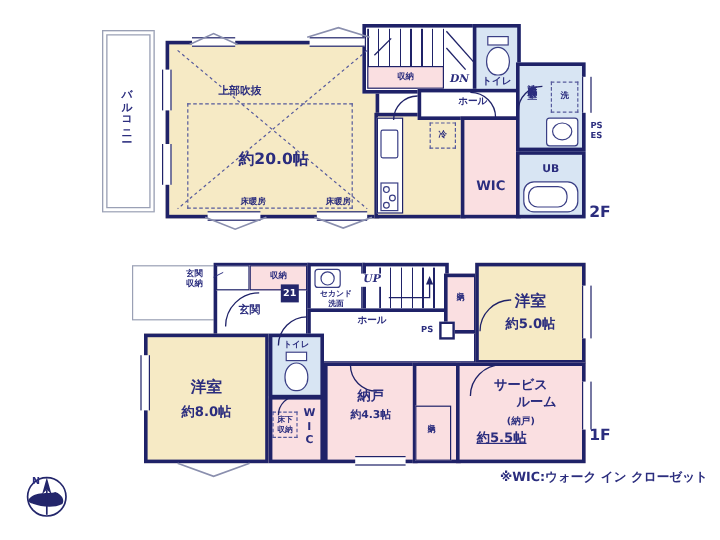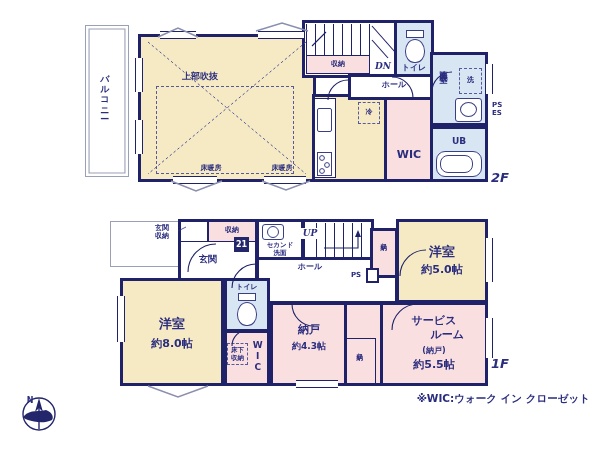--- a/index.html
+++ b/index.html
@@ -19,21 +19,21 @@
   .fixture{position:absolute;box-sizing:border-box;background:#fff;border:1.4px solid #3a3f85;}
   .win-v{position:absolute;width:6px;background:#fff;border-left:1.2px solid #1f2268;border-right:1.2px solid #1f2268;z-index:3;}
   .win-h{position:absolute;height:6px;background:#fff;border-top:1.2px solid #1f2268;border-bottom:1.2px solid #1f2268;z-index:3;}
   .overlay{position:absolute;left:0;top:0;z-index:4;pointer-events:none;}
   .wm-brand{position:absolute;left:60px;top:186px;width:480px;text-align:center;font-size:46px;
             font-weight:bold;letter-spacing:4px;color:#9aa0a9;opacity:.62;z-index:7;}
   .wm-sub{position:absolute;left:252px;top:228px;font-size:25px;font-weight:bold;letter-spacing:2px;
           color:#aeb4bb;opacity:.68;z-index:7;}
   .wm-logo{position:absolute;left:234px;top:237px;width:15px;height:15px;background:#23266b;z-index:7;
            color:#fff;font-size:8px;font-weight:bold;text-align:center;line-height:15px;}
-  .tag{z-index:8;font-style:italic;}
+  .tag{z-index:8;}
 </style>
 </head>
 <body>
 
 <div class="stage">
 
   <div class="room w" style="left:85px;top:25px;width:44px;height:152px;border:1.6px solid #9aa0b5;box-shadow:inset 0 0 0 2.5px #fff, inset 0 0 0 3.6px #9aa0b5;"></div>
   <div class="lbl s9 vt" style="left:99px;top:68px;">バルコニー</div>
 
   <div class="room y" style="left:138px;top:34px;width:178px;height:148px;"></div>
@@ -71,20 +71,21 @@
 
   <div class="sub w" style="left:314px;top:98px;width:22px;height:80px;border-width:1.1px;"></div>
   <div class="fixture" style="left:317px;top:108px;width:15px;height:24px;border-radius:2px;"></div>
   <div class="fixture" style="left:317px;top:152px;width:15px;height:24px;"></div>
 
   <div class="dashed" style="left:358px;top:102px;width:22px;height:22px;"></div>
   <div class="lbl s7" style="left:360px;top:108px;width:18px;">冷</div>
 
   <div class="dashed" style="left:156px;top:86px;width:138px;height:88px;"></div>
   <div class="lbl s9" style="left:160px;top:71px;width:80px;">上部吹抜</div>
+  <div class="lbl s13" style="left:183px;top:126px;width:90px;">約20.0帖</div>
   <div class="lbl s7" style="left:195px;top:164px;width:32px;">床暖房</div>
   <div class="lbl s7" style="left:266px;top:164px;width:32px;">床暖房</div>
 
   <div class="lbl s7" style="left:492px;top:101px;width:20px;text-align:left;">
     <span>PS</span><br>
     <span>ES</span>
   </div>
   <div class="lbl s13 tag" style="left:491px;top:170px;width:30px;text-align:left;">2F</div>
 
   <div class="win-v" style="left:135px;top:58px;height:34px;"></div>
@@ -154,21 +155,21 @@
   <div class="lbl s9" style="left:281px;top:341px;width:56px;">約4.3帖</div>
 
   <div class="room p" style="left:344px;top:302px;width:40px;height:84px;"></div>
   <div class="sub p" style="left:346px;top:338px;width:30px;height:46px;"></div>
   <div class="lbl s6 vt" style="left:355px;top:348px;">収納</div>
 
   <div class="room p" style="left:380px;top:302px;width:108px;height:84px;"></div>
   <div class="lbl s11" style="left:404px;top:314px;width:60px;">サービス</div>
   <div class="lbl s11" style="left:404px;top:328px;width:60px;text-align:right;">ルーム</div>
   <div class="lbl s8" style="left:404px;top:346px;width:60px;">(納戸)</div>
-  <div class="lbl s11" style="left:404px;top:358px;width:60px;">約5.5帖</div>
+  <div class="lbl s11" style="left:388px;top:358px;width:60px;text-decoration:underline;">約5.5帖</div>
 
   <div class="lbl s13 tag" style="left:491px;top:356px;width:30px;text-align:left;">1F</div>
 
   <div class="win-v" style="left:117px;top:296px;height:46px;"></div>
   <div class="win-v" style="left:485px;top:238px;height:44px;"></div>
   <div class="win-v" style="left:485px;top:318px;height:40px;"></div>
   <div class="win-h" style="left:296px;top:380px;width:42px;"></div>
 
   <svg class="overlay" width="600" height="450" viewBox="0 0 600 450">
 

